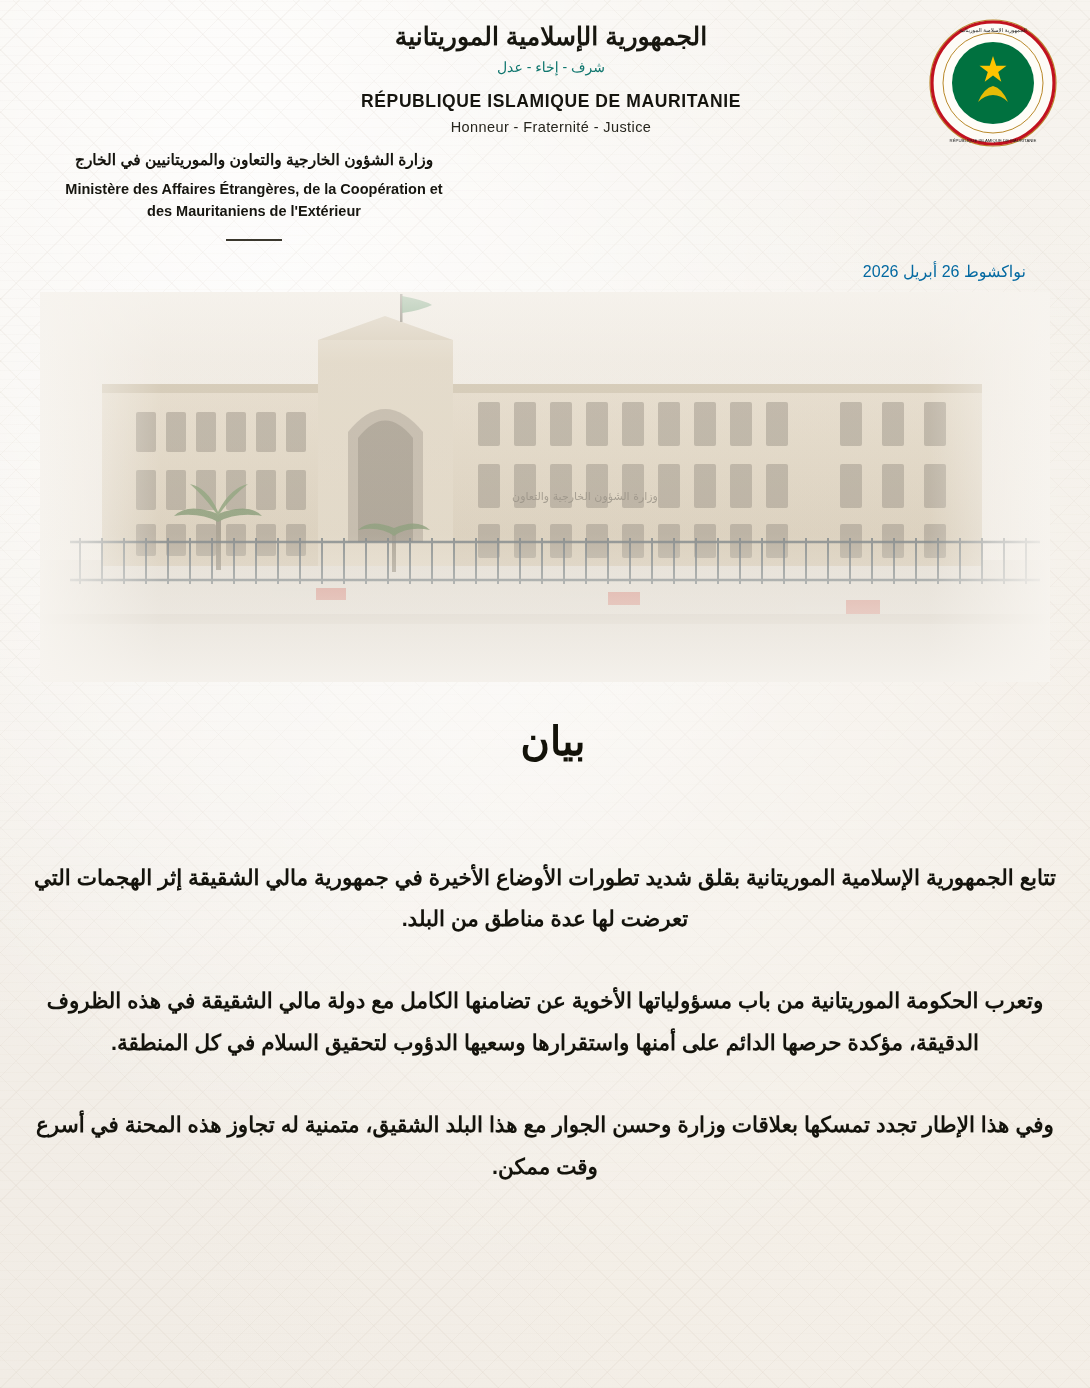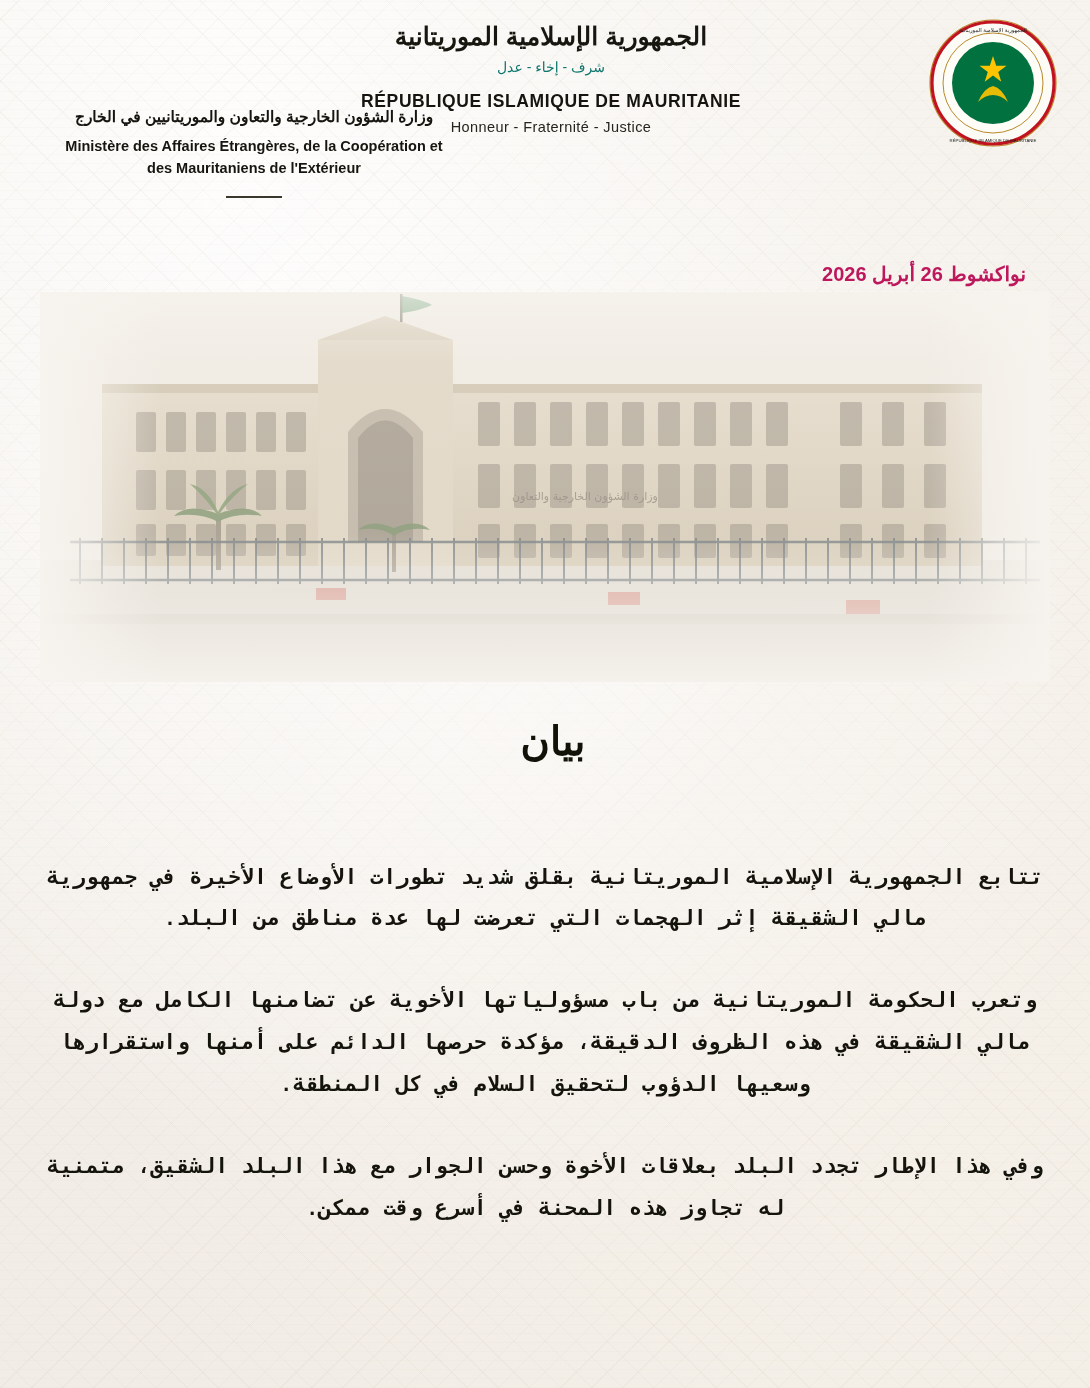--- a/index.html
+++ b/index.html
@@ -107,44 +107,45 @@
     top: 108px;
     left: 22px;
     width: 440px;
     text-align: center;
   }
   .ministry-ar {
     font-size: 15.5px;
     font-weight: bold;
     direction: rtl;
     color: #16150f;
+    margin-top: 43px;
   }
   .ministry-fr {
     margin-top: 9px;
     font-size: 14.5px;
     font-weight: bold;
     line-height: 1.55;
     color: #16150f;
   }
   .rule {
     margin: 16px auto 0;
     width: 56px;
     height: 2px;
     background: #3a372d;
   }
 
   
   .date-line {
     position: absolute;
     top: 262px;
     right: 64px;
-    font-size: 20px;
-    font-weight: bold;
-    direction: rtl;
-    color: #be185d;
+    font-size: 16px;
+    font-weight: normal;
+    direction: rtl;
+    color: #0369a1;
   }
 
   
   .photo {
     position: absolute;
     top: 292px;
     left: 40px;
     width: 1010px;
     height: 390px;
     overflow: hidden;
@@ -180,21 +181,20 @@
     direction: rtl;
     text-align: center;
     color: #14130c;
   }
   .para {
     font-size: 21.5px;
     line-height: 1.95;
     font-weight: bold;
     letter-spacing: 0px;
     margin-bottom: 40px;
-    font-family: Liberation Mono, monospace;
   }
   .para:last-child { margin-bottom: 0; }
 </style>
 </head>
 <body>
 
 <div class="page"></div>
 
 <div class="content">
 
@@ -409,16 +409,16 @@
         <rect x="806" y="308" width="34" height="14" fill="#c96a5c"></rect>
       </g>
     </svg>
   </div>
 
   <div class="statement-title">بيان</div>
 
   <div class="body-text">
     <p class="para">تتابع الجمهورية الإسلامية الموريتانية بقلق شديد تطورات الأوضاع الأخيرة في جمهورية مالي الشقيقة إثر الهجمات التي تعرضت لها عدة مناطق من البلد.</p>
     <p class="para">وتعرب الحكومة الموريتانية من باب مسؤولياتها الأخوية عن تضامنها الكامل مع دولة مالي الشقيقة في هذه الظروف الدقيقة، مؤكدة حرصها الدائم على أمنها واستقرارها وسعيها الدؤوب لتحقيق السلام في كل المنطقة.</p>
-    <p class="para">وفي هذا الإطار تجدد البلد بعلاقات الأخوة وحسن الجوار مع هذا البلد الشقيق، متمنية له تجاوز هذه المحنة في أسرع وقت ممكن.</p>
+    <p class="para">وفي هذا الإطار تجدد تمسكها بعلاقات وزارة وحسن الجوار مع هذا البلد الشقيق، متمنية له تجاوز هذه المحنة في أسرع وقت ممكن.</p>
   </div>
 
 </div>
 
 </body></html>

